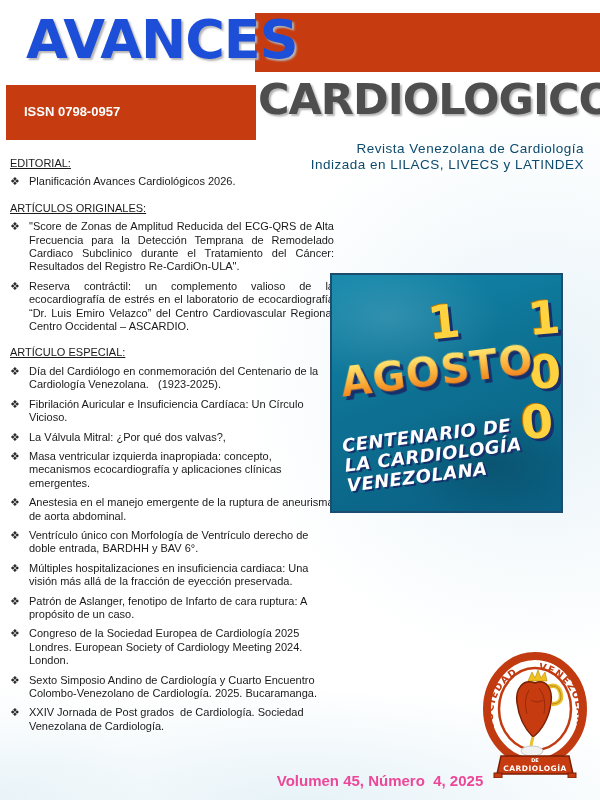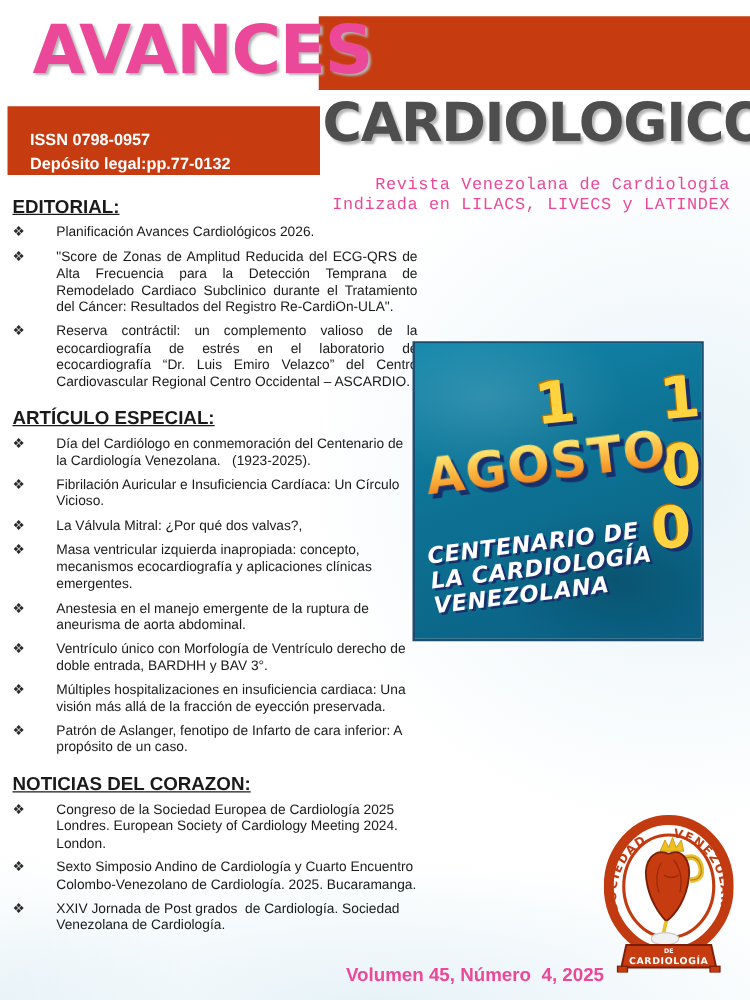--- a/index.html
+++ b/index.html
@@ -16,48 +16,48 @@
       radial-gradient(ellipse 520px 160px at 50% 101%, rgba(140,195,220,.22), transparent 75%),
       radial-gradient(ellipse 200px 160px at 0% 100%, rgba(140,195,220,.15), transparent 75%);
   }
   .abs{position:absolute;}
 
   
   .red-block-1{left:255px;top:13px;width:345px;height:59px;background:#c63b10;}
   .red-block-2{left:6px;top:85px;width:250px;height:55px;background:#c63b10;}
   .title1{
     left:26px;top:8px;font-family:"DejaVu Sans",sans-serif;font-weight:900;
-    font-size:54px;letter-spacing:-1px;color:#ec4899;z-index:2;
+    font-size:54px;letter-spacing:-1px;color:#1d4ed8;z-index:2;
     text-shadow:2px 2px 2px #b5b5b5;
   }
   .title2{
     left:258px;top:74px;font-family:"DejaVu Sans",sans-serif;font-weight:900;
     font-size:43px;letter-spacing:-1px;color:#4e4e4e;z-index:2;
     text-shadow:2px 2px 2px #b5b5b5;
   }
   .issn-box{
     left:24px;top:103px;z-index:2;color:#ffffff;font-weight:bold;
     font-size:13px;line-height:1.45;
   }
   .subtitle{
-    right:16px;top:141px;text-align:right;color:#ec4899;z-index:2;
-    font-family:Liberation Mono, monospace;font-size:13.5px;line-height:1.15;
+    right:16px;top:141px;text-align:right;color:#0c4a6e;z-index:2;
+    font-family:Liberation Sans, sans-serif;font-size:13.5px;line-height:1.15;
     letter-spacing:.5px;
   }
 
   
   .toc{left:10px;top:157px;width:324px;z-index:1;font-size:11px;line-height:1.22;}
   .sec-heading{
-    font-weight:bold;font-size:15px;text-decoration:underline;
+    font-weight:normal;font-size:11px;text-decoration:underline;
     margin:13px 0 5px;
   }
   .sec-heading:first-child{margin-top:0;}
   .toc-item{display:flex;gap:6px;margin:0 0 6px;}
   .toc-item .bullet{flex:0 0 13px;font-size:11px;color:#2b2b2b;line-height:1.2;}
-  .toc-item .itext{flex:1;margin-left:16px;}
+  .toc-item .itext{flex:1;}
   .toc-item.justify .itext{text-align:justify;}
   .toc-item:not(.justify) .itext{white-space:pre-wrap;}
 
   
   .poster{
     left:330px;top:273px;width:233px;height:240px;z-index:1;
     border:2px solid #1d4d6e;box-sizing:border-box;overflow:hidden;
     background:
       radial-gradient(ellipse 160px 90px at 25% 18%, rgba(255,255,255,.14), transparent 70%),
       radial-gradient(ellipse 140px 80px at 70% 80%, rgba(0,0,0,.18), transparent 70%),
@@ -96,33 +96,33 @@
 </style>
 </head>
 <body>
 
 <div class="abs red-block-1"></div>
 <div class="abs red-block-2"></div>
 <div class="abs title1">AVANCES</div>
 <div class="abs title2">CARDIOLOGICOS</div>
 <div class="abs issn-box">
   <div>ISSN 0798-0957</div>
-  <div>Depósito legal:pp.77-0132</div>
 </div>
 <div class="abs subtitle">
   <div>Revista Venezolana de Cardiología</div>
   <div>Indizada en LILACS, LIVECS y LATINDEX</div>
 </div>
 
 <div class="abs toc">
     <div class="sec-heading">EDITORIAL:</div>
     <div class="toc-item">
       <span class="bullet">❖</span>
       <span class="itext">Planificación Avances Cardiológicos 2026.</span>
     </div>
+    <div class="sec-heading">ARTÍCULOS ORIGINALES:</div>
     <div class="toc-item justify">
       <span class="bullet">❖</span>
       <span class="itext">"Score de Zonas de Amplitud Reducida del ECG-QRS de Alta Frecuencia para la Detección Temprana de Remodelado Cardiaco Subclinico durante el Tratamiento del Cáncer: Resultados del Registro Re-CardiOn-ULA".</span>
     </div>
     <div class="toc-item justify">
       <span class="bullet">❖</span>
       <span class="itext">Reserva contráctil: un complemento valioso de la ecocardiografía de estrés en el laboratorio de ecocardiografía “Dr. Luis Emiro Velazco” del Centro Cardiovascular Regional Centro Occidental – ASCARDIO.</span>
     </div>
     <div class="sec-heading">ARTÍCULO ESPECIAL:</div>
     <div class="toc-item">
@@ -140,31 +140,30 @@
     <div class="toc-item">
       <span class="bullet">❖</span>
       <span class="itext">Masa ventricular izquierda inapropiada: concepto, mecanismos ecocardiografía y aplicaciones clínicas emergentes.</span>
     </div>
     <div class="toc-item">
       <span class="bullet">❖</span>
       <span class="itext">Anestesia en el manejo emergente de la ruptura de aneurisma de aorta abdominal.</span>
     </div>
     <div class="toc-item">
       <span class="bullet">❖</span>
-      <span class="itext">Ventrículo único con Morfología de Ventrículo derecho de doble entrada, BARDHH y BAV 3°.</span>
+      <span class="itext">Ventrículo único con Morfología de Ventrículo derecho de doble entrada, BARDHH y BAV 6°.</span>
     </div>
     <div class="toc-item">
       <span class="bullet">❖</span>
       <span class="itext">Múltiples hospitalizaciones en insuficiencia cardiaca: Una visión más allá de la fracción de eyección preservada.</span>
     </div>
     <div class="toc-item">
       <span class="bullet">❖</span>
-      <span class="itext">Patrón de Aslanger, fenotipo de Infarto de cara inferior: A propósito de un caso.</span>
-    </div>
-    <div class="sec-heading">NOTICIAS DEL CORAZON:</div>
+      <span class="itext">Patrón de Aslanger, fenotipo de Infarto de cara ruptura: A propósito de un caso.</span>
+    </div>
     <div class="toc-item">
       <span class="bullet">❖</span>
       <span class="itext">Congreso de la Sociedad Europea de Cardiología 2025 Londres. European Society of Cardiology Meeting 2024. London.</span>
     </div>
     <div class="toc-item">
       <span class="bullet">❖</span>
       <span class="itext">Sexto Simposio Andino de Cardiología y Cuarto Encuentro Colombo-Venezolano de Cardiología. 2025. Bucaramanga.</span>
     </div>
     <div class="toc-item">
       <span class="bullet">❖</span>

